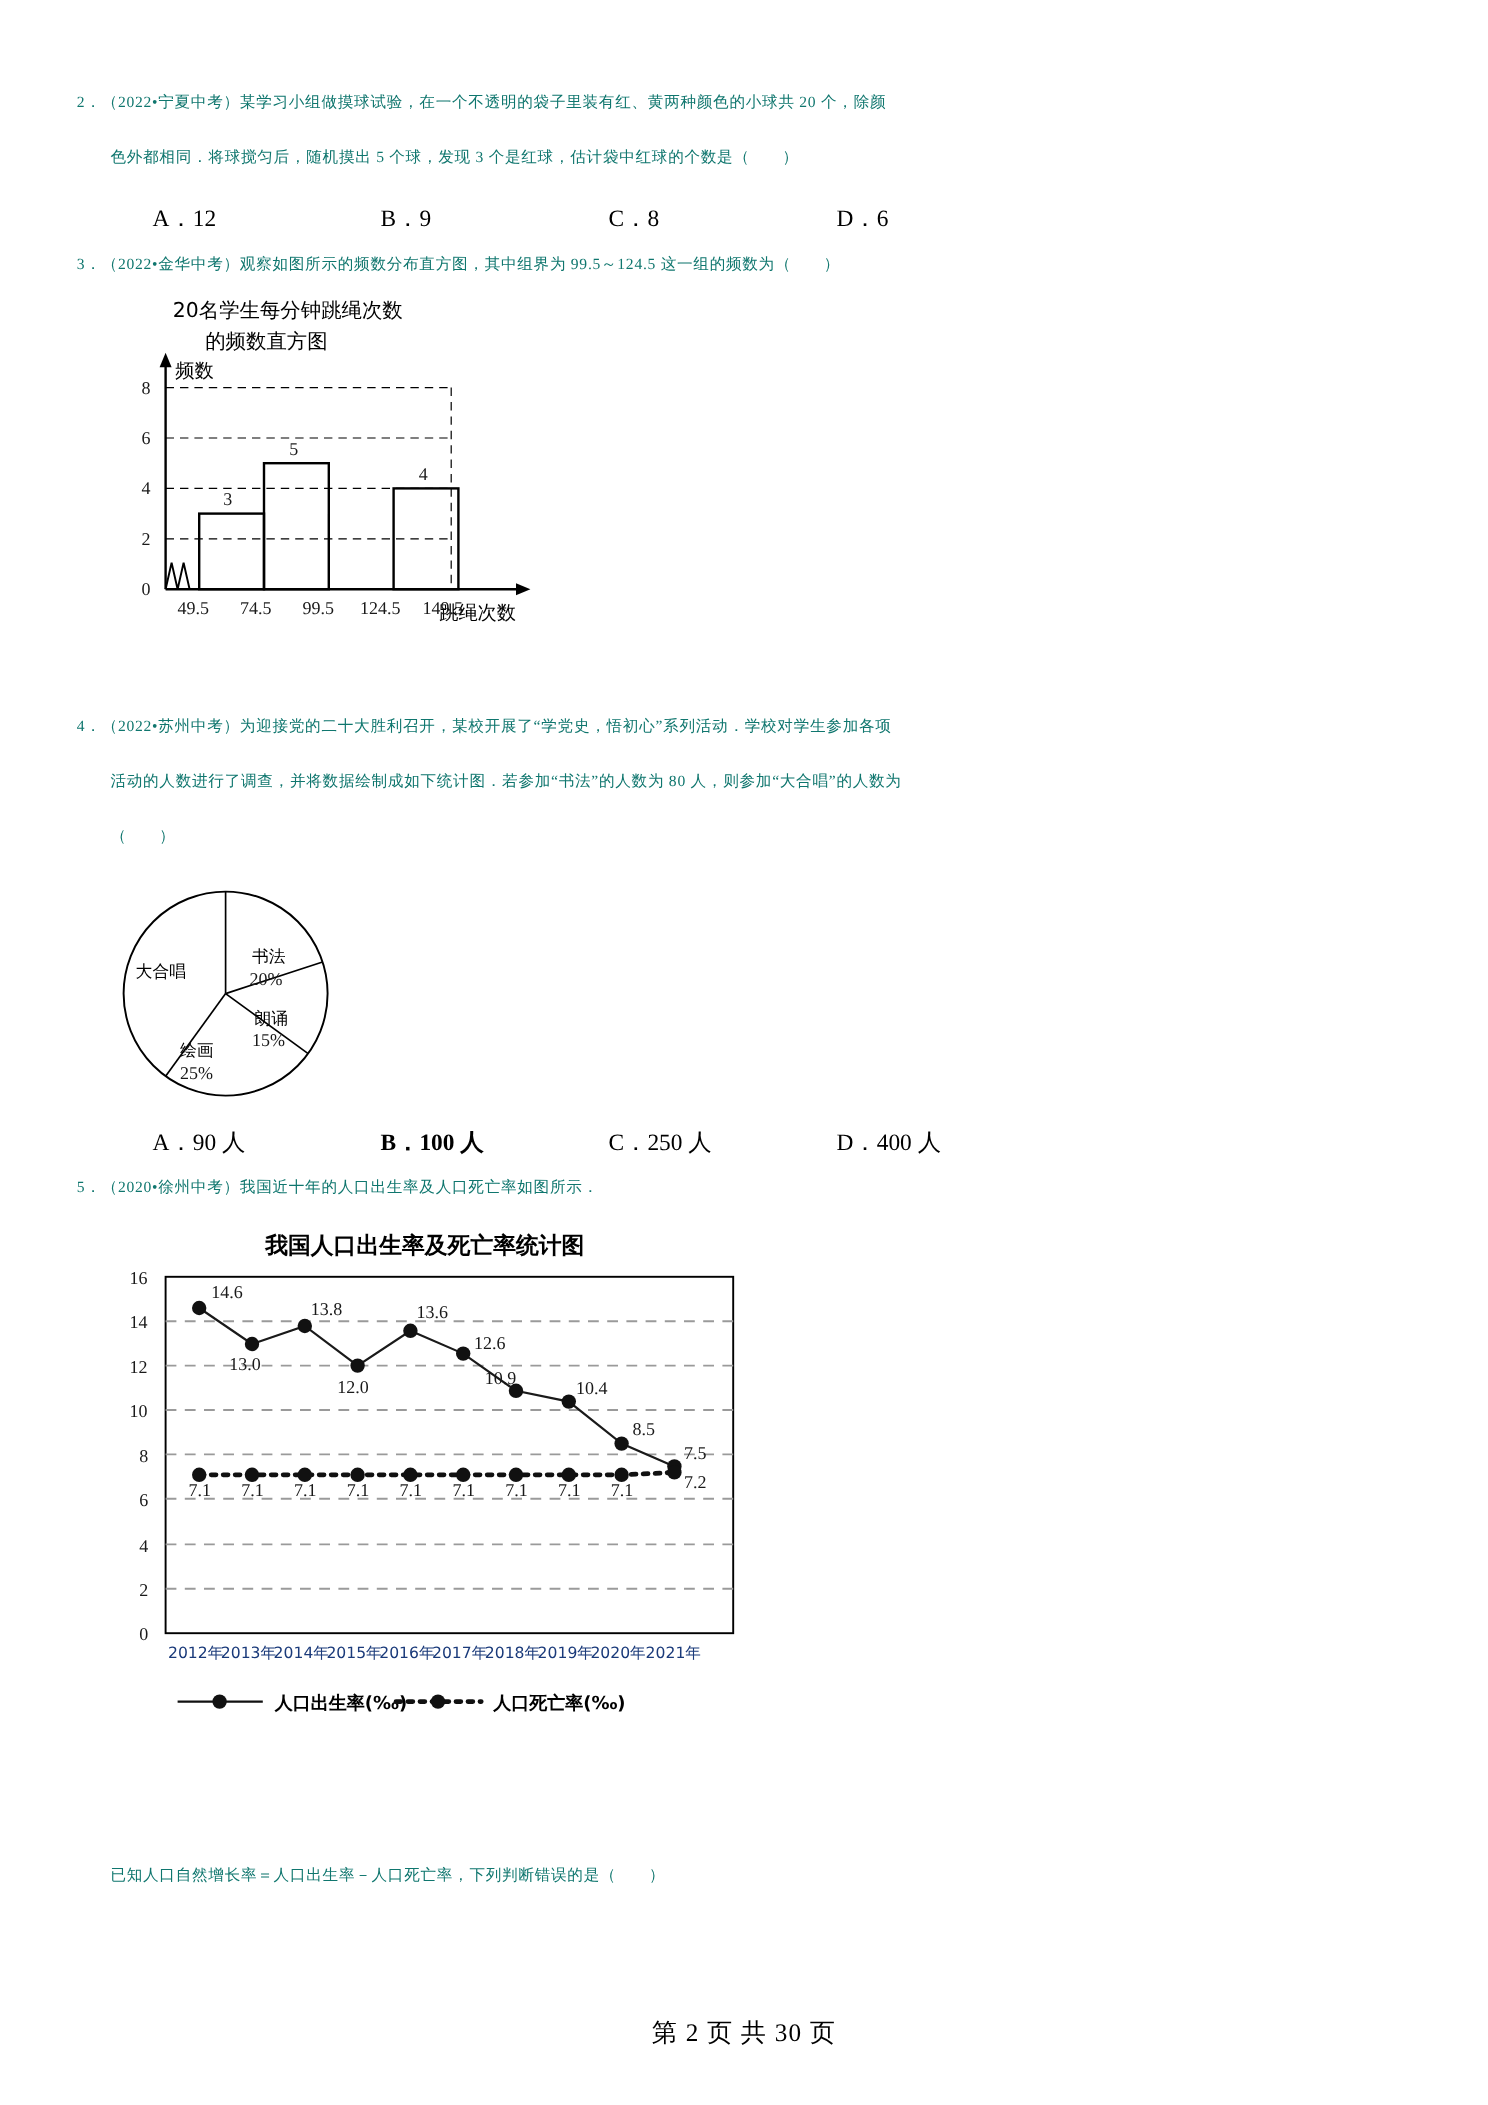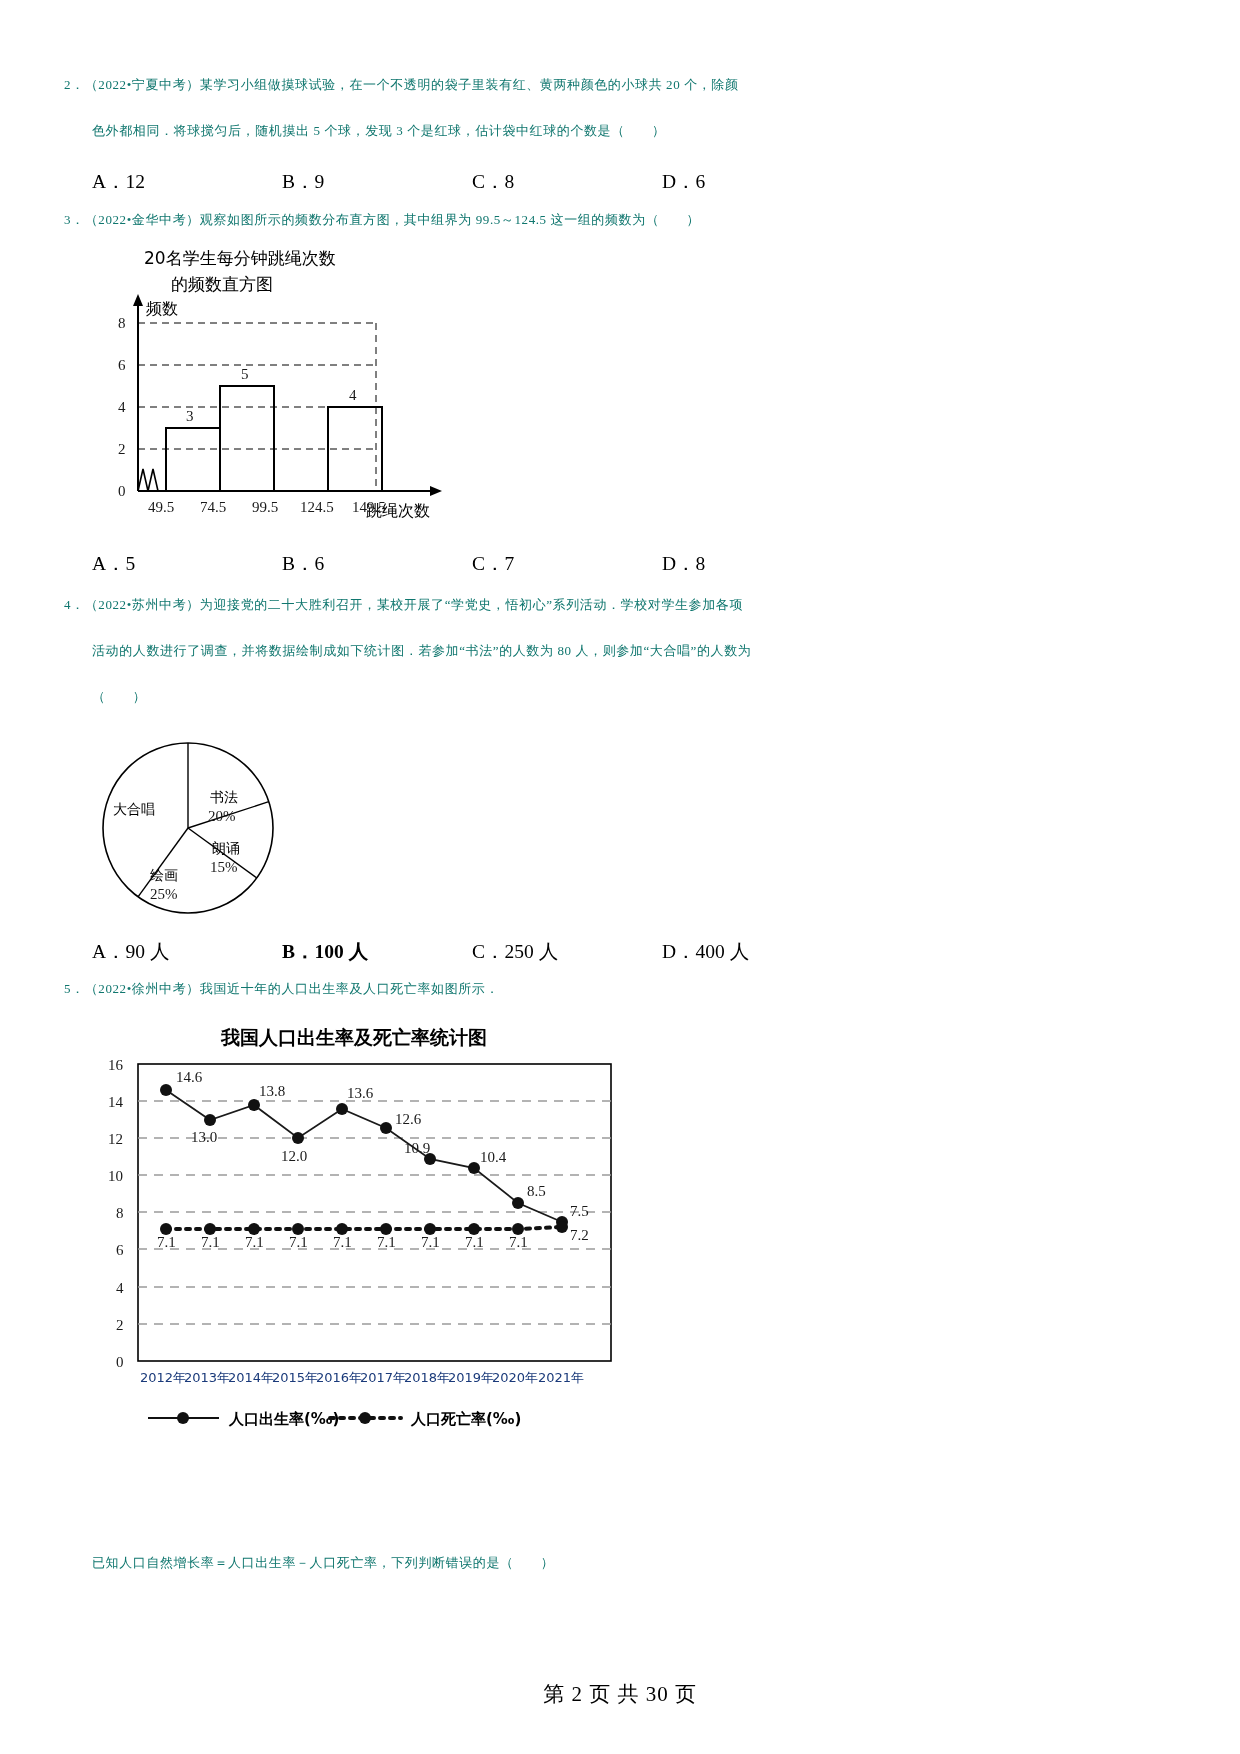--- a/index.html
+++ b/index.html
@@ -27,20 +27,21 @@
     font-size: 13px;
     line-height: 1.0;
     letter-spacing: 0.6px;
     white-space: nowrap;
     color: #0f766e;
   }
   .opt-row {
     position: absolute;
     font-size: 19.5px;
     white-space: nowrap;
+    margin-left: 35px;
   }
   .opt-row span.opt {
     display: inline-block;
   }
   .footer {
     position: absolute;
     left: 0;
     right: 0;
     text-align: center;
     font-size: 21px;
@@ -123,23 +124,20 @@
       <g>
         <text class="axis-num" x="52" y="268">49.5</text>
         <text class="axis-num" x="104" y="268">74.5</text>
         <text class="axis-num" x="156" y="268">99.5</text>
         <text class="axis-num" x="204" y="268">124.5</text>
         <text class="axis-num" x="256" y="268">149.5</text>
       </g>
     </svg>
   </div>
 
-  <div class="opt-row" style="left:92px; top:550px; width:700px;">
-    <span class="opt" style="width:190px;">A．5</span><span class="opt" style="width:190px;">B．6</span><span class="opt" style="width:190px;">C．7</span><span class="opt">D．8</span>
-  </div>
 
   <div class="q-line" style="left:64px; top:598px;">
     <span>4．</span><span>（2022•苏州中考）</span><span>为迎接党的二十大胜利召开，某校开展了“学党史，悟初心”系列活动．学校对学生参加各项</span>
   </div>
   <div class="q-line" style="left:92px; top:644px;">活动的人数进行了调查，并将数据绘制成如下统计图．若参加“书法”的人数为 80 人，则参加“大合唱”的人数为</div>
   <div class="q-line" style="left:92px; top:690px;">（　　）</div>
 
   <div class="fig" style="left:88px; top:728px;">
     <svg width="210" height="200" viewBox="0 0 210 200">
 
@@ -161,21 +159,21 @@
 
       <text class="cn" x="25" y="86" font-size="14" fill="#000">大合唱</text>
     </svg>
   </div>
 
   <div class="opt-row" style="left:92px; top:938px; width:720px;">
     <span class="opt" style="width:190px;">A．90 人</span><span class="opt" style="width:190px;font-weight:bold;">B．100 人</span><span class="opt" style="width:190px;">C．250 人</span><span class="opt">D．400 人</span>
   </div>
 
   <div class="q-line" style="left:64px; top:982px;">
-    <span>5．</span><span>（2022•徐州中考）</span><span>我国近十年的人口出生率及人口死亡率如图所示．</span>
+    <span>5．</span><span>（2020•徐州中考）</span><span>我国近十年的人口出生率及人口死亡率如图所示．</span>
   </div>
 
   <div class="fig" style="left:86px; top:1016px;">
     <svg width="570" height="420" viewBox="0 0 570 420">
 
       <text class="cn" x="135" y="28" font-size="19" font-weight="bold" fill="#000">我国人口出生率及死亡率统计图</text>
 
       <rect x="52" y="48" width="473" height="297" fill="none" stroke="#000" stroke-width="1.6"></rect>
 
       <g>

